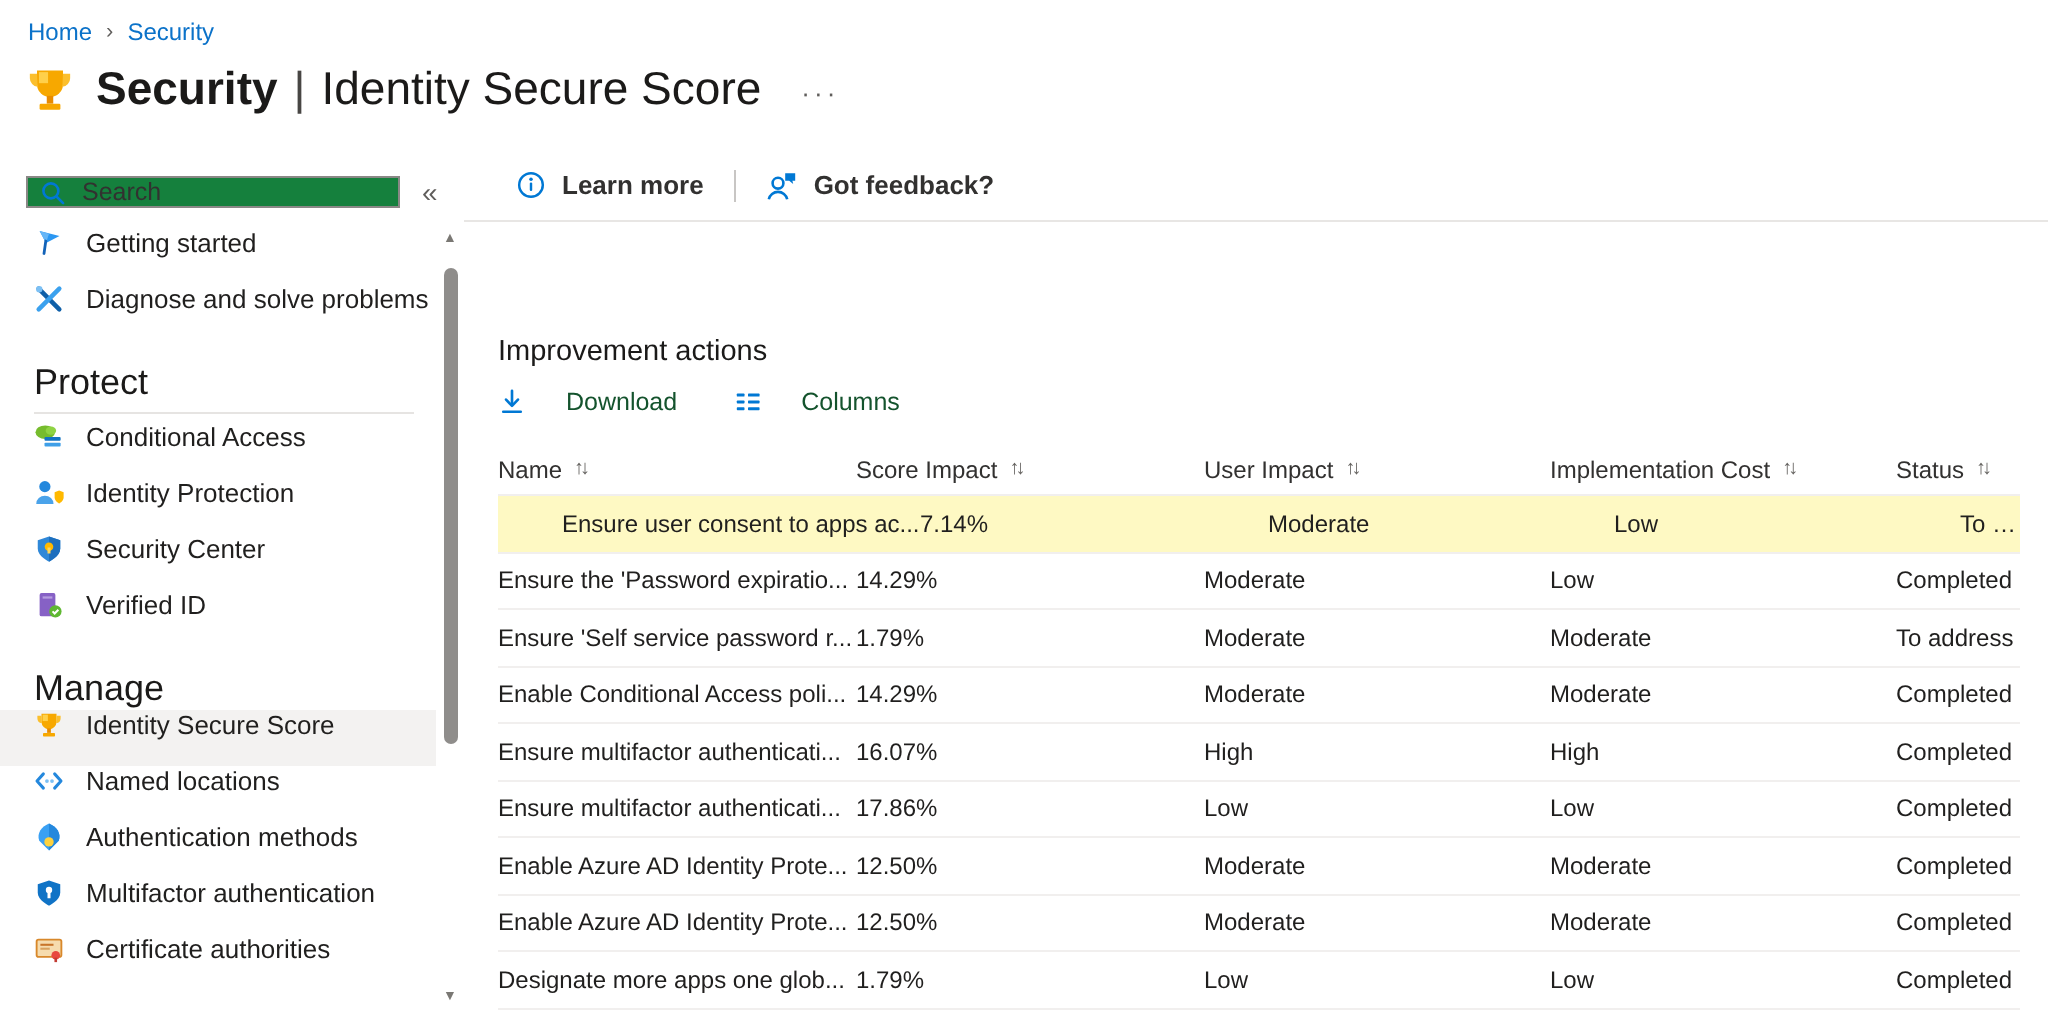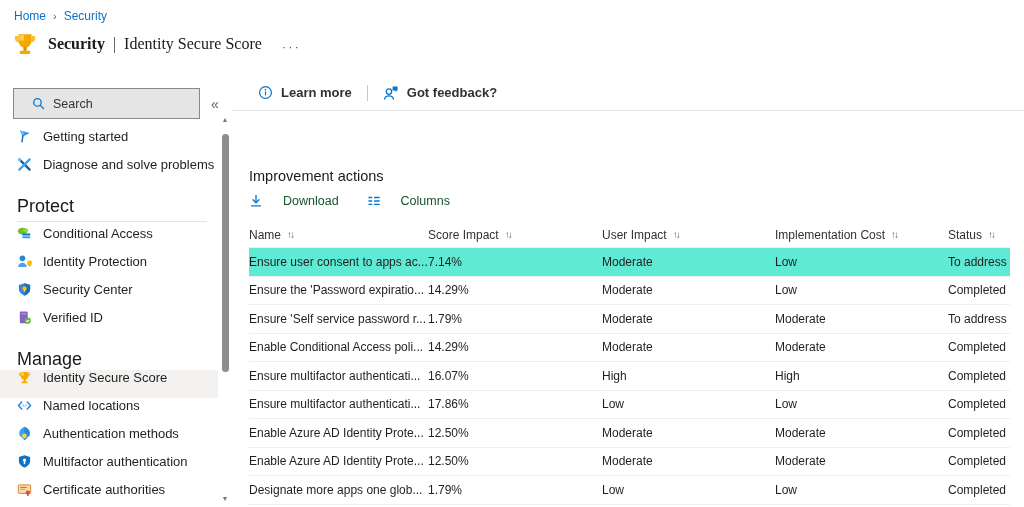--- a/index.html
+++ b/index.html
@@ -11,29 +11,29 @@
   }
   a { text-decoration:none; }
 
   
   .breadcrumb { position:absolute; top:9px; left:14px; font-size:12px; display:flex; align-items:center; }
   .crumb-link { color:#0b72c9; cursor:pointer; }
   .crumb-sep { color:#605e5c; margin:0 7px; font-size:11px; }
 
   .titlebar { position:absolute; top:31px; left:12px; display:flex; align-items:center; }
   .title-trophy { width:26px; height:26px; margin-right:10px; flex:none; }
-  .page-title { font-size:16px; color:#1b1a19; white-space:nowrap;font-family:Liberation Serif, serif; }
+  .page-title { font-size:23px; color:#1b1a19; white-space:nowrap; }
   .page-title .bold { font-weight:700; }
   .page-title .sep { font-weight:300; color:#484644; margin:0 8px; }
   .more-dots { color:#605e5c; font-size:13px; letter-spacing:2px; margin-left:20px; cursor:pointer; padding-top:4px; }
 
   
   .sidebar { position:absolute; left:0; top:75px; width:232px; bottom:0; background:#fff; }
   .search-row { display:flex; align-items:center; margin:13px 0 8px 13px; }
-  .search-box { width:187px; height:31px; border:1px solid #8a8886; display:flex; align-items:center; padding:0 18px; background:#e5e5e5; }
+  .search-box { width:187px; height:16px; border:1px solid #8a8886; display:flex; align-items:center; padding:0 6px; background:#15803d; }
   .search-box svg { flex:none; }
   .search-box input { border:none; outline:none; flex:1; min-width:0; font-size:12.5px; font-family:inherit; color:#201f1e; margin-left:6px; background:transparent; }
   .search-box input::placeholder { color:#323130; opacity:1; }
   .collapse-btn { margin-left:11px; color:#605e5c; font-size:14px; cursor:pointer; line-height:1; }
 
   .nav { margin-top:10px; }
   .nav-item { height:28px; width:218px; display:flex; align-items:flex-start; padding-left:17px; gap:11px; font-size:13px; color:#201f1e; cursor:pointer; }
   .nav-item.selected { background:#f3f2f1; }
   .nav-item svg { flex:none; }
   .nav-section { height:22px; margin-top:10px; display:flex; align-items:center; padding-left:17px; font-size:18px; font-weight:400; color:#1b1a19; }
@@ -58,21 +58,21 @@
 
   .table { margin-top:14px; }
   .t-header, .t-row {
     display:grid; grid-template-columns:179px 174px 173px 173px 1fr; align-items:center;
   }
   .t-header { height:25px; font-size:12px; color:#323130; }
   .th-cell { display:flex; align-items:center; gap:6px; cursor:pointer; white-space:nowrap; }
   .sort-glyph { color:#666461; font-size:10px; letter-spacing:-2px; }
   .t-body { border-top:1px solid #f1efee; }
   .t-row { height:28.5px; font-size:12px; color:#201f1e; border-bottom:1px solid #f1efee; cursor:pointer; white-space:nowrap; }
-  .t-row.selected { background:#5eead4; }
+  .t-row.selected { background:#fef9c3;padding-left:32px; }
   .td { overflow:hidden; text-overflow:ellipsis; }
 </style>
 </head>
 <body>
 
 <div class="breadcrumb">
   <a class="crumb-link">Home</a>
   <span class="crumb-sep">›</span>
   <a class="crumb-link">Security</a>
 </div>

